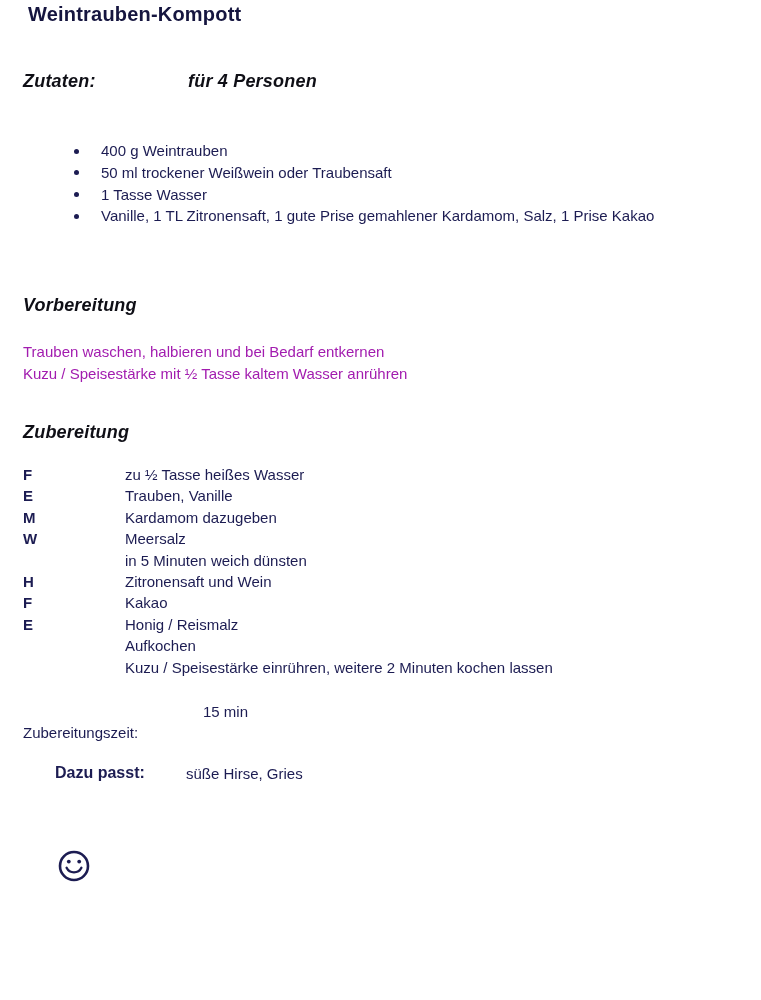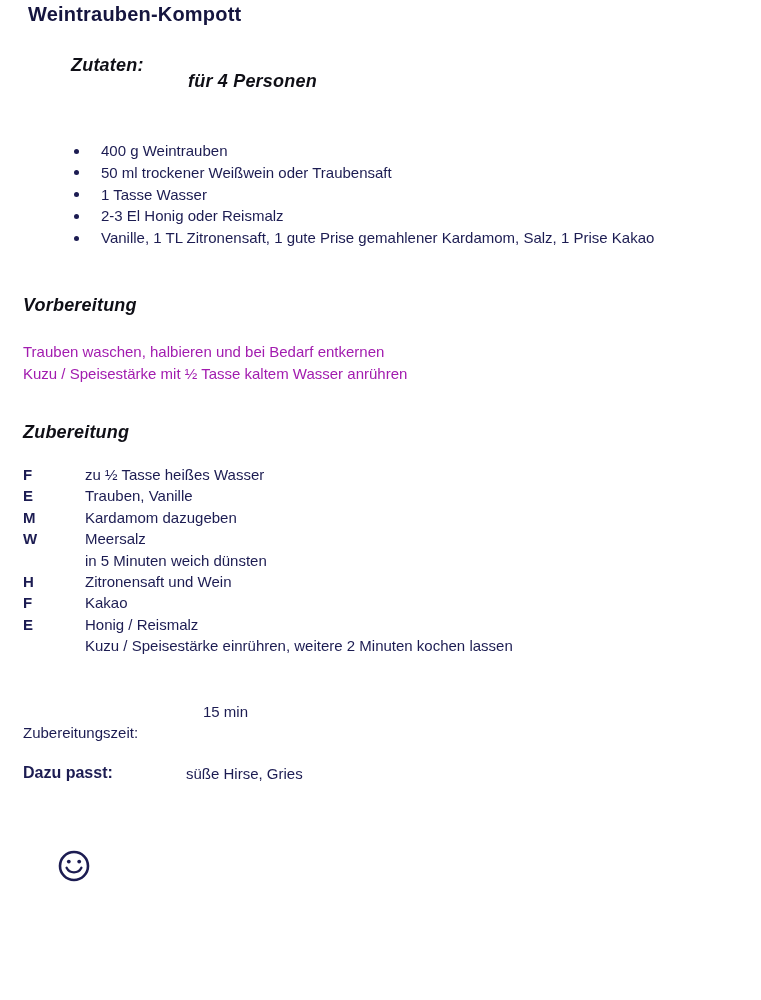--- a/index.html
+++ b/index.html
@@ -49,44 +49,43 @@
     width: 5px; height: 5px;
     border-radius: 50%;
     background: #1c1c52;
   }
 
   .prep-lines { left: 23px; top: 341px; line-height: 21.8px; width: 700px; }
 
   .steps { left: 23px; top: 464px; width: 710px; }
   .step-row { display: flex; line-height: 21.4px; font-size: 15px; }
   .step-letter { width: 62px; flex: 0 0 62px; font-weight: bold; }
-  .step-text { flex: 1; }
+  .step-text { flex: 1; margin-left: 40px; }
 
   .kv-label { font-size: 15px; }
-  .kv-label.bold { font-weight: bold; font-size: 16px; }
+  .kv-label.bold { font-weight: bold; font-size: 16px; margin-left: 32px; }
   .kv-value { font-size: 15px; }
 
   .smiley { left: 58px; top: 850px; width: 32px; height: 32px; }
   .note-text { left: 152px; top: 861px; font-size: 15px; width: 580px; }
 </style>
 </head>
 <body>
 
 <div class="doc">
 
   <div class="abs title">Weintrauben-Kompott</div>
 
-  <div class="abs section-heading" style="left:23px; top:55px;margin-left:48px;">Zutaten:</div>
+  <div class="abs section-heading" style="left:23px; top:71px;">Zutaten:</div>
   <div class="abs section-heading" style="left:188px; top:71px;">für 4 Personen</div>
 
   <ul class="abs ingredients">
     <li>400 g Weintrauben</li>
     <li>50 ml trockener Weißwein oder Traubensaft</li>
     <li>1 Tasse Wasser</li>
-    <li>2-3 El Honig oder Reismalz</li>
     <li>Vanille, 1 TL Zitronensaft, 1 gute Prise gemahlener Kardamom, Salz, 1 Prise Kakao</li>
   </ul>
 
   <div class="abs section-heading" style="left:23px; top:295px;">Vorbereitung</div>
   <div class="abs prep-lines body-text">
     <div>Trauben waschen, halbieren und bei Bedarf entkernen</div>
     <div>Kuzu / Speisestärke mit ½ Tasse kaltem Wasser anrühren</div>
   </div>
 
   <div class="abs section-heading" style="left:23px; top:422px;font-style:italic;">Zubereitung</div>
@@ -119,20 +118,24 @@
     <div class="step-row">
       <span class="step-letter">F</span>
       <span class="step-text">Kakao</span>
     </div>
     <div class="step-row">
       <span class="step-letter">E</span>
       <span class="step-text">Honig / Reismalz</span>
     </div>
     <div class="step-row">
       <span class="step-letter"></span>
+      <span class="step-text">Aufkochen</span>
+    </div>
+    <div class="step-row">
+      <span class="step-letter"></span>
       <span class="step-text">Kuzu / Speisestärke einrühren, weitere 2 Minuten kochen lassen</span>
     </div>
   </div>
 
   <div class="abs kv-label" style="left:23px; top:703px;margin-top:21px;">Zubereitungszeit:</div>
   <div class="abs kv-value" style="left:203px; top:703px;">15 min</div>
 
   <div class="abs kv-label bold" style="left:23px; top:764px;">Dazu passt:</div>
   <div class="abs kv-value" style="left:186px; top:765px;">süße Hirse, Gries</div>
 

